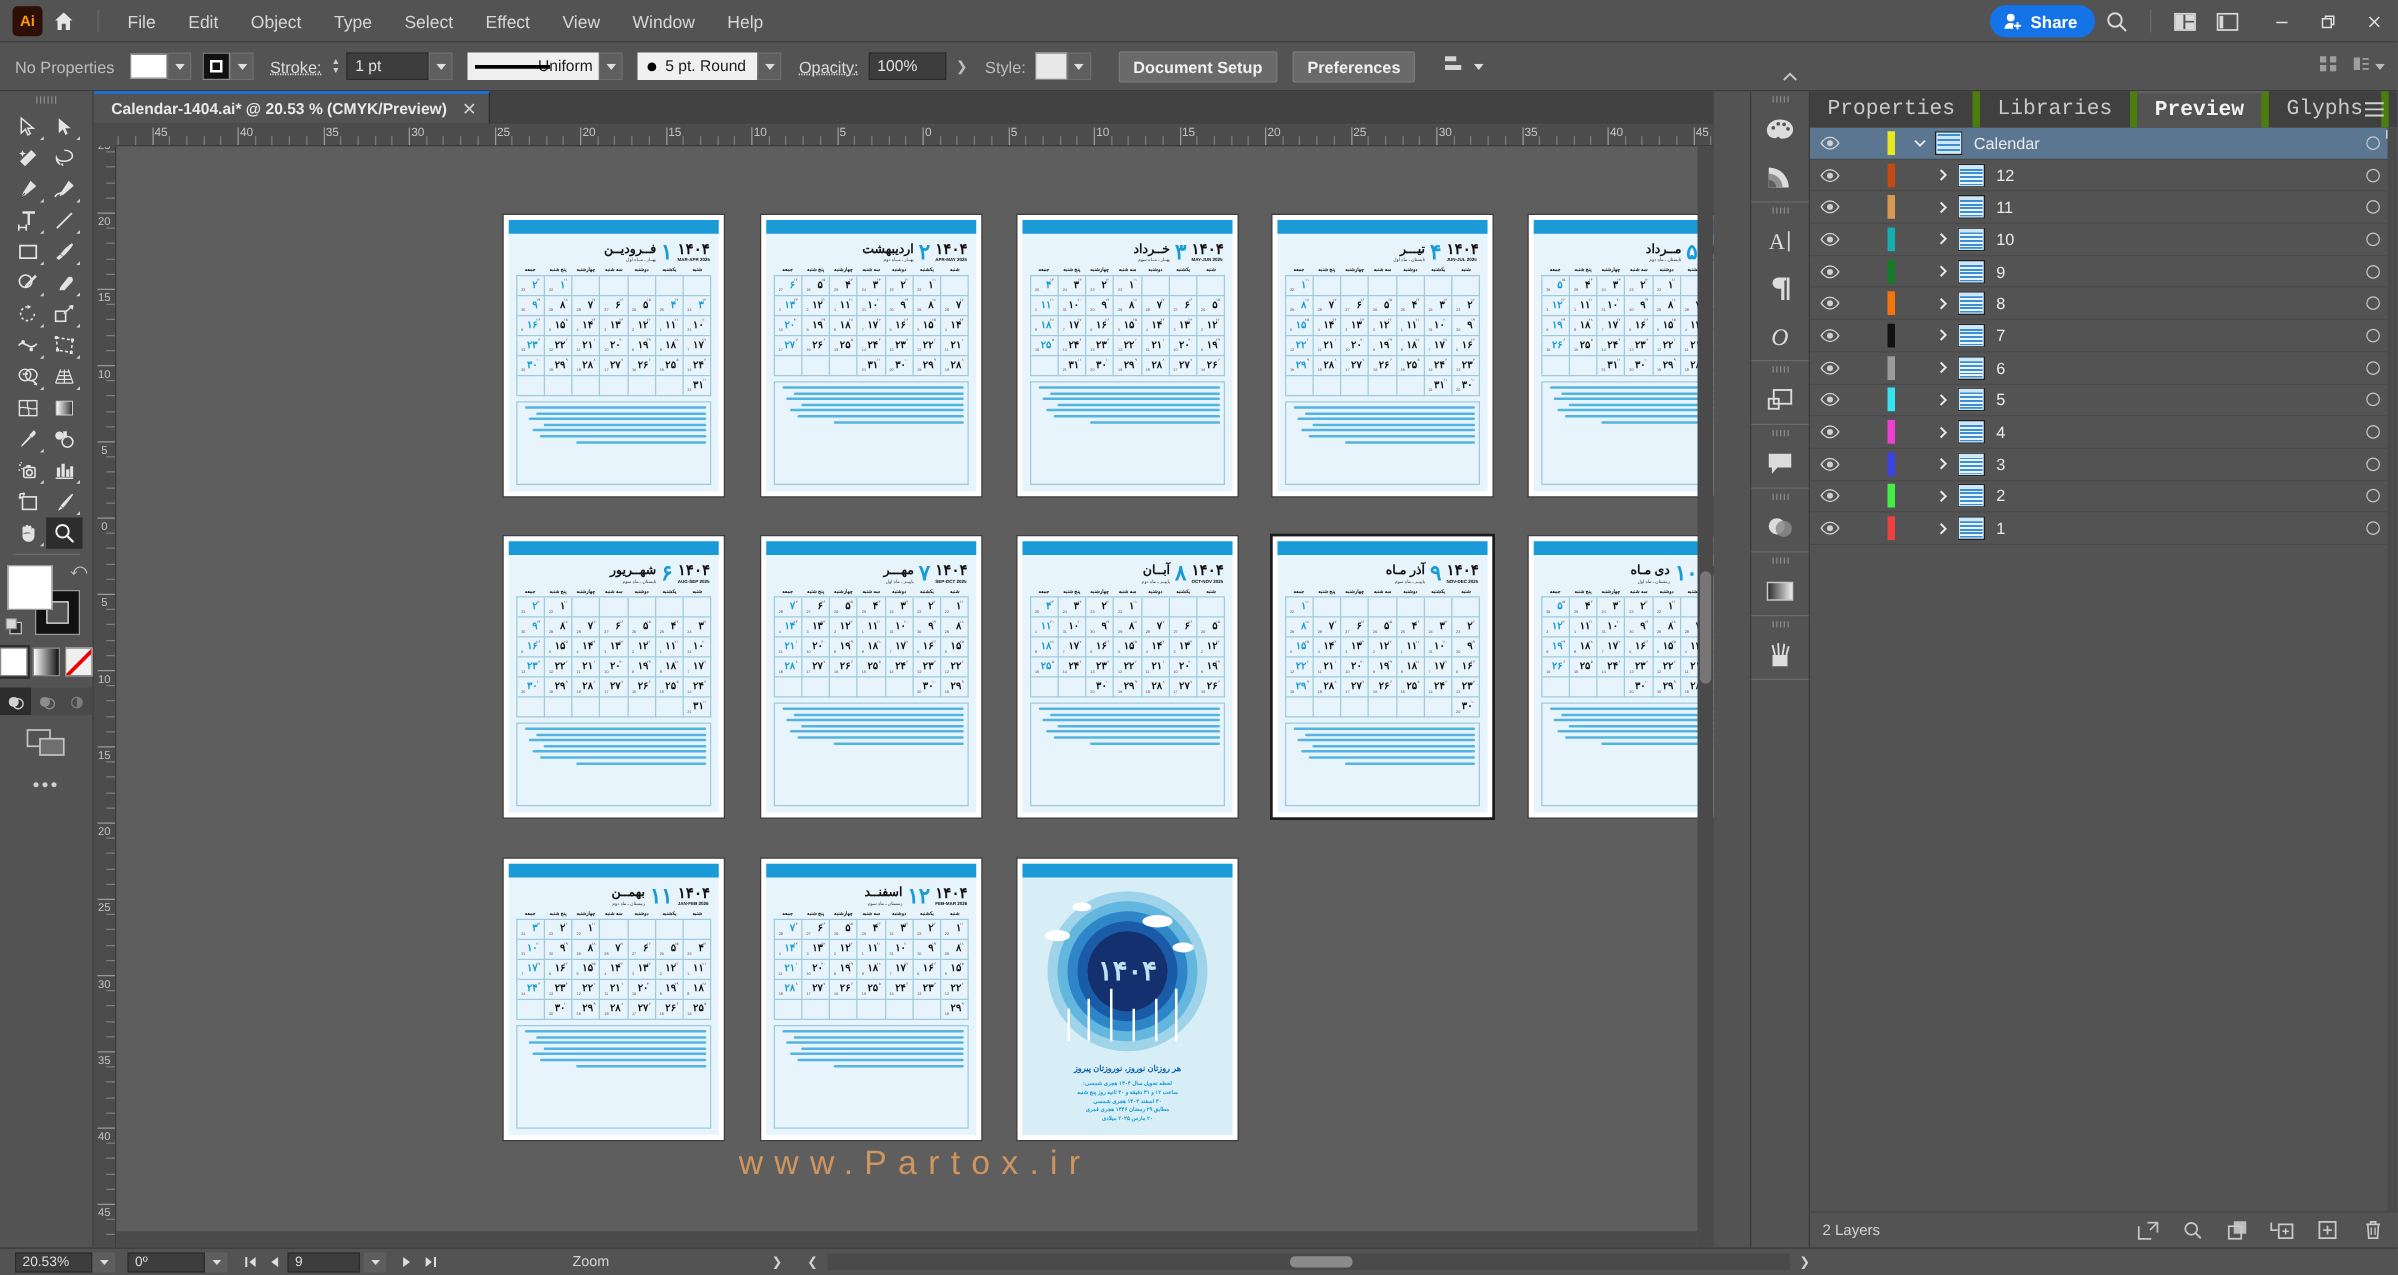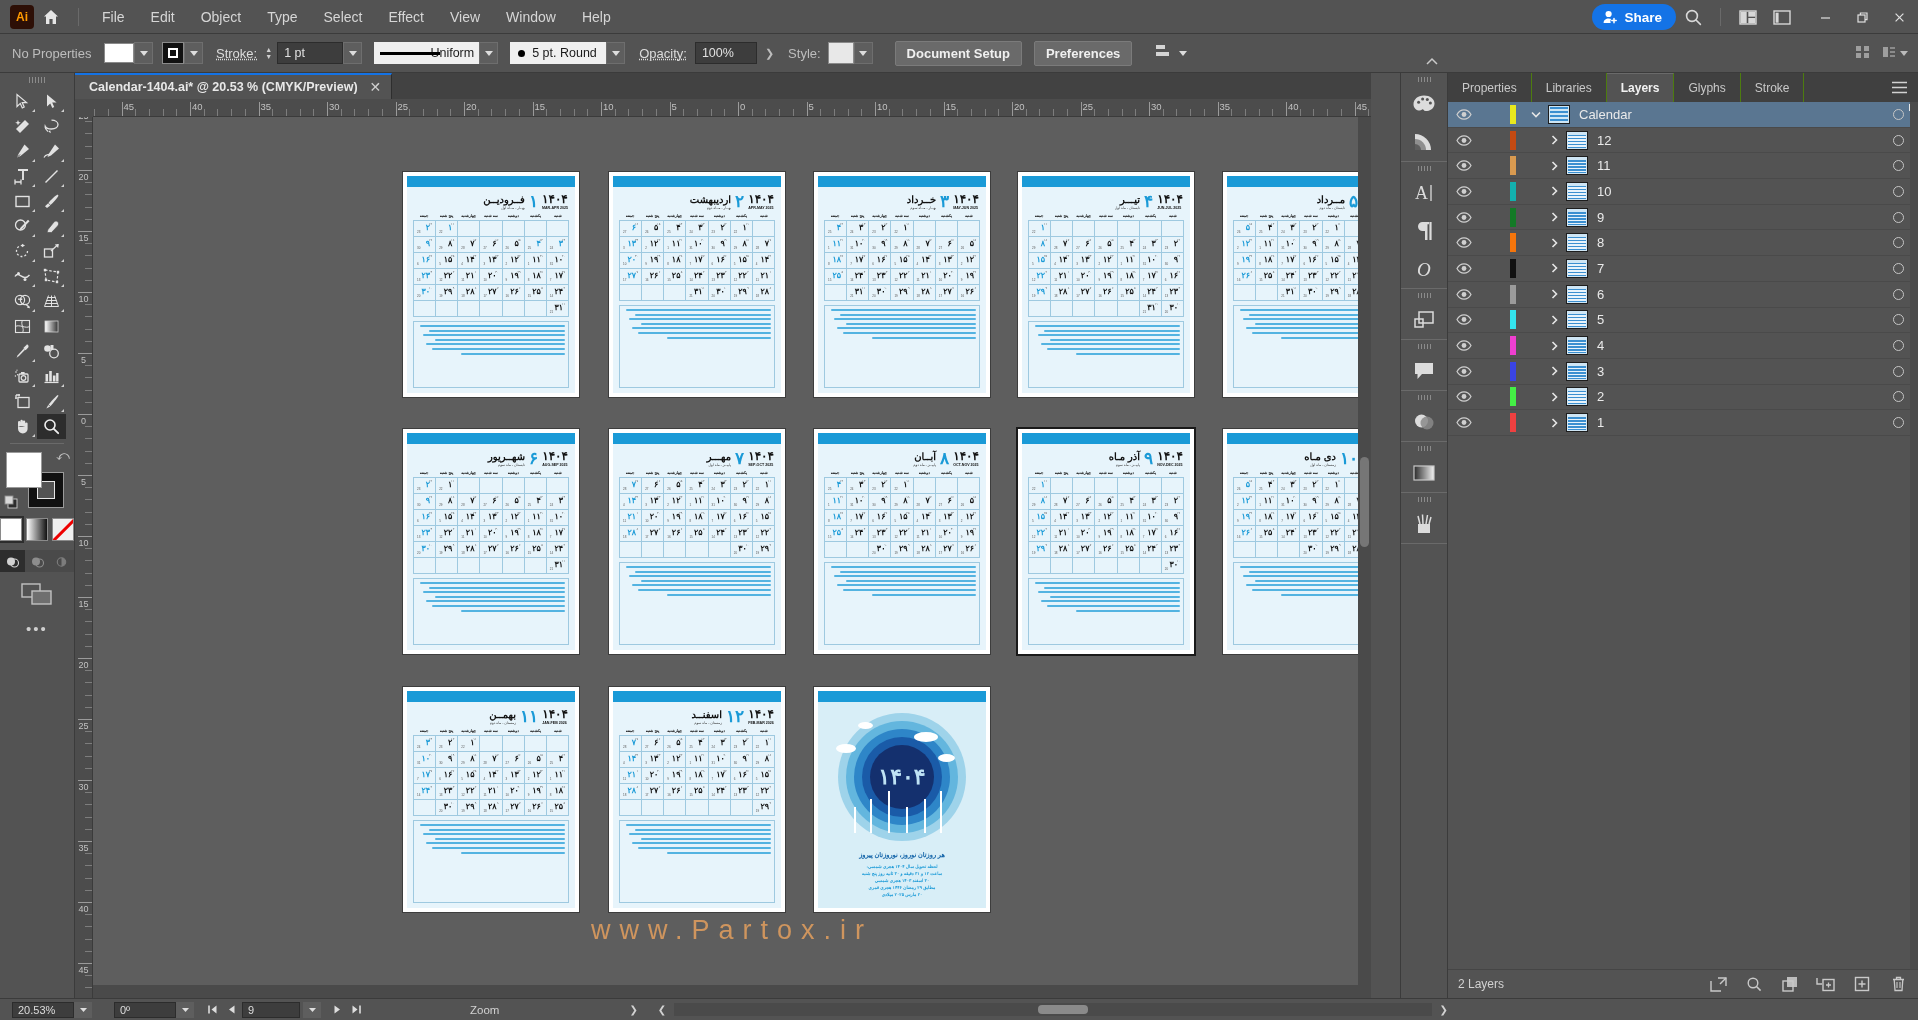--- a/index.html
+++ b/index.html
@@ -268,22 +268,23 @@
   }
 
   .panel {
     position:absolute; top:73px; right:0; width:470px; bottom:22px;
     background:#535353; display:flex; flex-direction:column;
   }
   .panel-tabs {
     height:29px; display:flex; align-items:stretch; background:#404040; position:relative;
   }
   .ptab {
-    padding:0 14px; display:flex; align-items:center; font-size:12px; color:#c9c9c9;
-    border-right:1px solid #4d7c0f;
+    padding:0 14px; display:flex; align-items:center; font-size:17px; color:#c9c9c9;
+    border-right:6px solid #4d7c0f;
+    font-family:Liberation Mono, monospace;
   }
   .ptab.active { background:#535353; color:#f2f2f2; font-weight:bold; border-top:1px solid #6a6a6a;}
   .pmenu { position:absolute; right:10px; top:0; height:29px; display:flex; align-items:center; }
   .layers-list { flex:1; overflow:hidden; background:#535353; }
   .lrow {
     height:25.7px; display:flex; align-items:center;
     border-bottom:1px solid #4a4a4a; position:relative;
   }
   .lrow.sel { background:#5a7691; }
   .l-eye { width:32px; display:flex; align-items:center; justify-content:center; }
@@ -3467,21 +3468,21 @@
           <path d="M7 11 L5 3 M10 11 L9.5 1.5 M13 11 L14.5 2 M16 11 L18 4" stroke="#dcdcdc" stroke-width="1.5"></path>
         </svg>
     </div>
     <div class="rail-sep"></div>
   </div>
 
   <div class="panel">
     <div class="panel-tabs">
       <div class="ptab">Properties</div>
       <div class="ptab">Libraries</div>
-      <div class="ptab active">Layers</div>
+      <div class="ptab active">Preview</div>
       <div class="ptab">Glyphs</div>
       <div class="ptab">Stroke</div>
       <div class="pmenu">
         <svg width="17" height="13" viewBox="0 0 17 13">
             <path d="M1 1.6 h15 M1 6.5 h15 M1 11.4 h15" stroke="#d2d2d2" stroke-width="1.5"></path>
           </svg>
       </div>
     </div>
     <div class="layers-list" id="layersList">
         <div class="lrow sel">
@@ -3859,21 +3860,21 @@
 
   <div class="statusbar">
     <div style="display:flex;align-items:center;margin-left:12px;">
       <div class="sb-field" style="width:62px;">20.53%</div>
       <div class="sb-dd">
         <svg width="7" height="4" viewBox="0 0 7 4">
             <path d="M0 0 L3.5 4 L7 0Z" fill="#ddd"></path>
           </svg>
       </div>
     </div>
-    <div style="display:flex;align-items:center;margin-left:22px;">
+    <div style="display:flex;align-items:center;margin-left:10px;">
       <div class="sb-field" style="width:62px;">0º</div>
       <div class="sb-dd">
         <svg width="7" height="4" viewBox="0 0 7 4">
             <path d="M0 0 L3.5 4 L7 0Z" fill="#ddd"></path>
           </svg>
       </div>
     </div>
     <div style="display:flex;align-items:center;margin-left:10px;gap:3px;">
       <div class="sb-nav">
         <svg width="11" height="11" viewBox="0 0 11 11">

